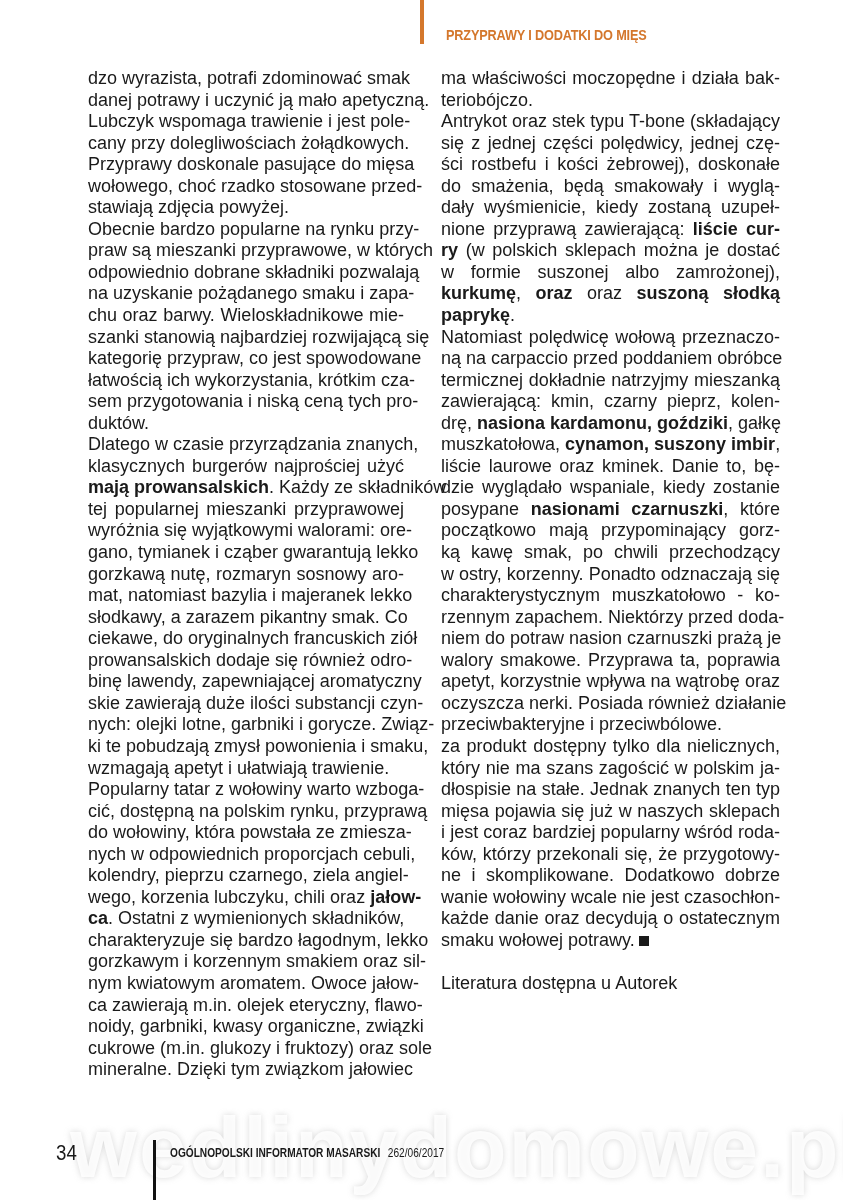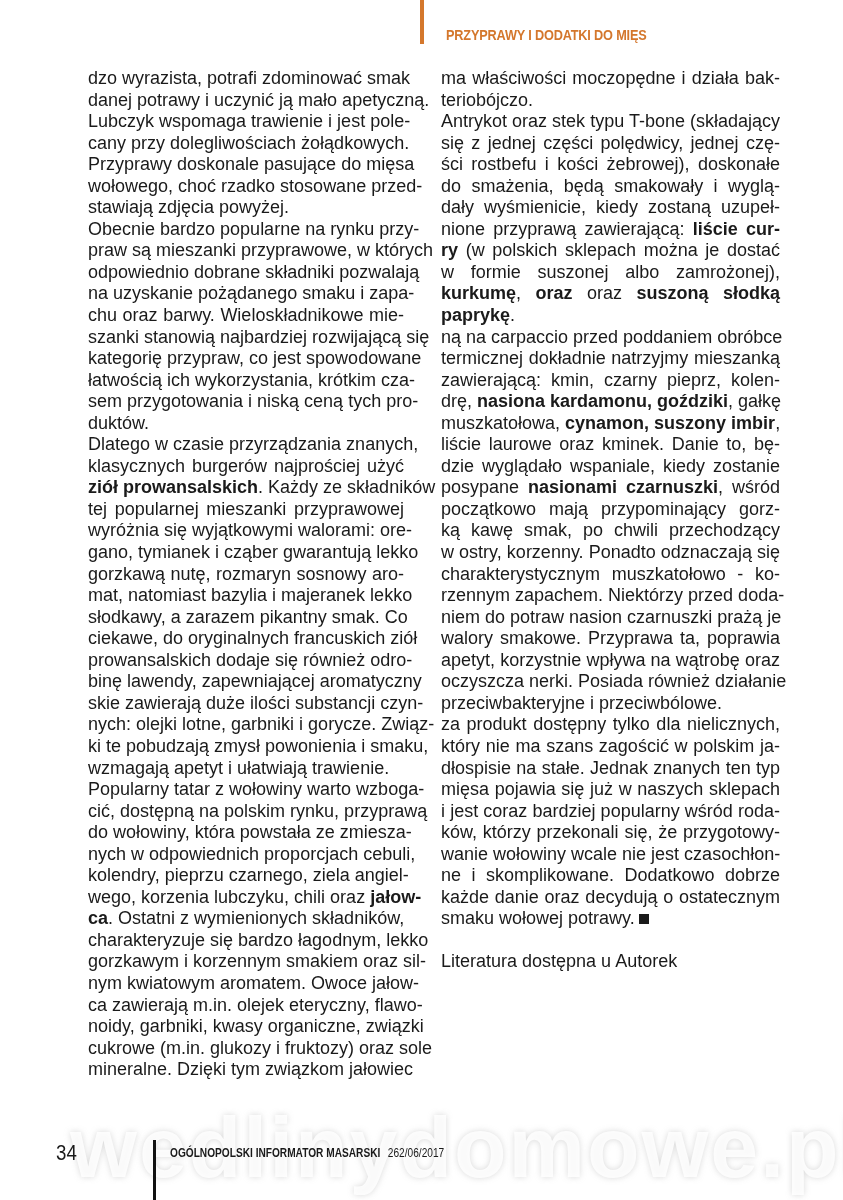--- a/index.html
+++ b/index.html
@@ -40,21 +40,21 @@
   <span class="line">odpowiednio dobrane składniki pozwalają</span>
   <span class="line">na uzyskanie pożądanego smaku i zapa-</span>
   <span class="line">chu oraz barwy. Wieloskładnikowe mie-</span>
   <span class="line">szanki stanowią najbardziej rozwijającą się</span>
   <span class="line">kategorię przypraw, co jest spowodowane</span>
   <span class="line">łatwością ich wykorzystania, krótkim cza-</span>
   <span class="line">sem przygotowania i niską ceną tych pro-</span>
   <span class="line last">duktów.</span>
   <span class="line">Dlatego w czasie przyrządzania znanych,</span>
   <span class="line">klasycznych burgerów najprościej użyć</span>
-  <span class="line"><b>ziół prowansalskich</b><span>. Każdy ze składników</span></span>
+  <span class="line"><b>mają prowansalskich</b><span>. Każdy ze składników</span></span>
   <span class="line">tej popularnej mieszanki przyprawowej</span>
   <span class="line">wyróżnia się wyjątkowymi walorami: ore-</span>
   <span class="line">gano, tymianek i cząber gwarantują lekko</span>
   <span class="line">gorzkawą nutę, rozmaryn sosnowy aro-</span>
   <span class="line">mat, natomiast bazylia i majeranek lekko</span>
   <span class="line">słodkawy, a zarazem pikantny smak. Co</span>
   <span class="line">ciekawe, do oryginalnych francuskich ziół</span>
   <span class="line">prowansalskich dodaje się również odro-</span>
   <span class="line">binę lawendy, zapewniającej aromatyczny</span>
   <span class="line">skie zawierają duże ilości substancji czyn-</span>
@@ -83,46 +83,47 @@
   <span class="line">Antrykot oraz stek typu T-bone (składający</span>
   <span class="line">się z jednej części polędwicy, jednej czę-</span>
   <span class="line">ści rostbefu i kości żebrowej), doskonałe</span>
   <span class="line">do smażenia, będą smakowały i wyglą-</span>
   <span class="line">dały wyśmienicie, kiedy zostaną uzupeł-</span>
   <span class="line"><span>nione przyprawą zawierającą: </span><b>liście cur-</b></span>
   <span class="line"><b>ry</b><span> (w polskich sklepach można je dostać</span></span>
   <span class="line">w formie suszonej albo zamrożonej),</span>
   <span class="line"><b>kurkumę</b><span>, </span><b>oraz</b><span> oraz </span><b>suszoną słodką</b></span>
   <span class="line last"><b>paprykę</b><span>.</span></span>
+  <span class="line">Natomiast polędwicę wołową przeznaczo-</span>
   <span class="line">ną na carpaccio przed poddaniem obróbce</span>
   <span class="line">termicznej dokładnie natrzyjmy mieszanką</span>
   <span class="line">zawierającą: kmin, czarny pieprz, kolen-</span>
   <span class="line"><span>drę, </span><b>nasiona kardamonu, goździki</b><span>, gałkę</span></span>
   <span class="line"><span>muszkatołowa, </span><b>cynamon, suszony imbir</b><span>,</span></span>
   <span class="line">liście laurowe oraz kminek. Danie to, bę-</span>
   <span class="line">dzie wyglądało wspaniale, kiedy zostanie</span>
-  <span class="line"><span>posypane </span><b>nasionami czarnuszki</b><span>, wśród</span></span>
+  <span class="line"><span>posypane </span><b>nasionami czarnuszki</b><span>, które</span></span>
   <span class="line">początkowo mają przypominający gorz-</span>
   <span class="line">ką kawę smak, po chwili przechodzący</span>
   <span class="line">w ostry, korzenny. Ponadto odznaczają się</span>
   <span class="line">charakterystycznym muszkatołowo - ko-</span>
   <span class="line">rzennym zapachem. Niektórzy przed doda-</span>
   <span class="line">niem do potraw nasion czarnuszki prażą je</span>
   <span class="line">walory smakowe. Przyprawa ta, poprawia</span>
   <span class="line">apetyt, korzystnie wpływa na wątrobę oraz</span>
   <span class="line">oczyszcza nerki. Posiada również działanie</span>
   <span class="line last">przeciwbakteryjne i przeciwbólowe.</span>
   <span class="line">za produkt dostępny tylko dla nielicznych,</span>
   <span class="line">który nie ma szans zagościć w polskim ja-</span>
   <span class="line">dłospisie na stałe. Jednak znanych ten typ</span>
   <span class="line">mięsa pojawia się już w naszych sklepach</span>
   <span class="line">i jest coraz bardziej popularny wśród roda-</span>
   <span class="line">ków, którzy przekonali się, że przygotowy-</span>
+  <span class="line">ne i skomplikowane. Dodatkowo dobrze</span>
   <span class="line">wanie wołowiny wcale nie jest czasochłon-</span>
-  <span class="line">ne i skomplikowane. Dodatkowo dobrze</span>
   <span class="line">każde danie oraz decydują o ostatecznym</span>
   <span class="line last"><span>smaku wołowej potrawy.</span><span class="end-mark"></span></span>
   <span class="spacer"></span>
   <span class="line last">Literatura dostępna u Autorek</span>
 </div>
 
 <div class="watermark">wedlinydomowe.pl</div>
 
 <div class="page-number">34</div>
 <div class="footer-rule"></div>

